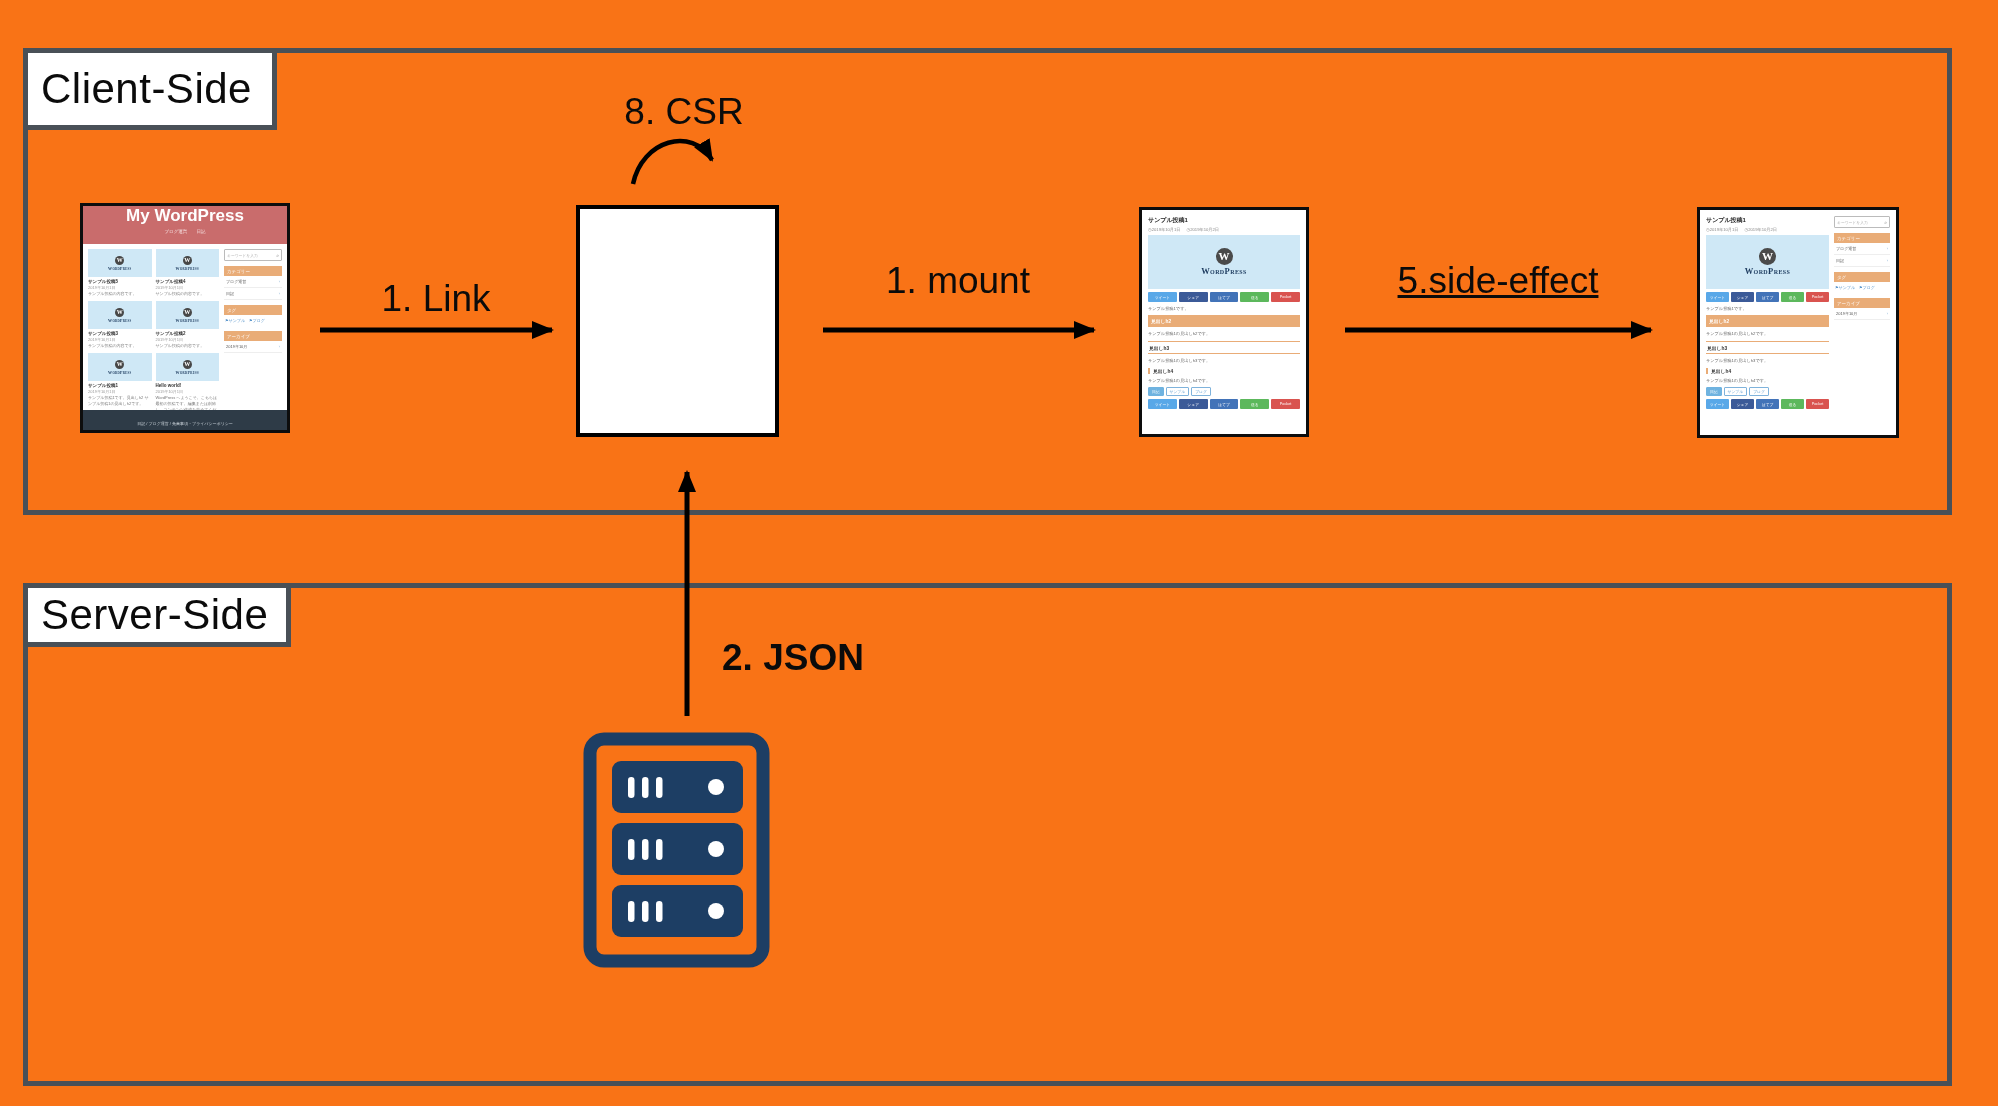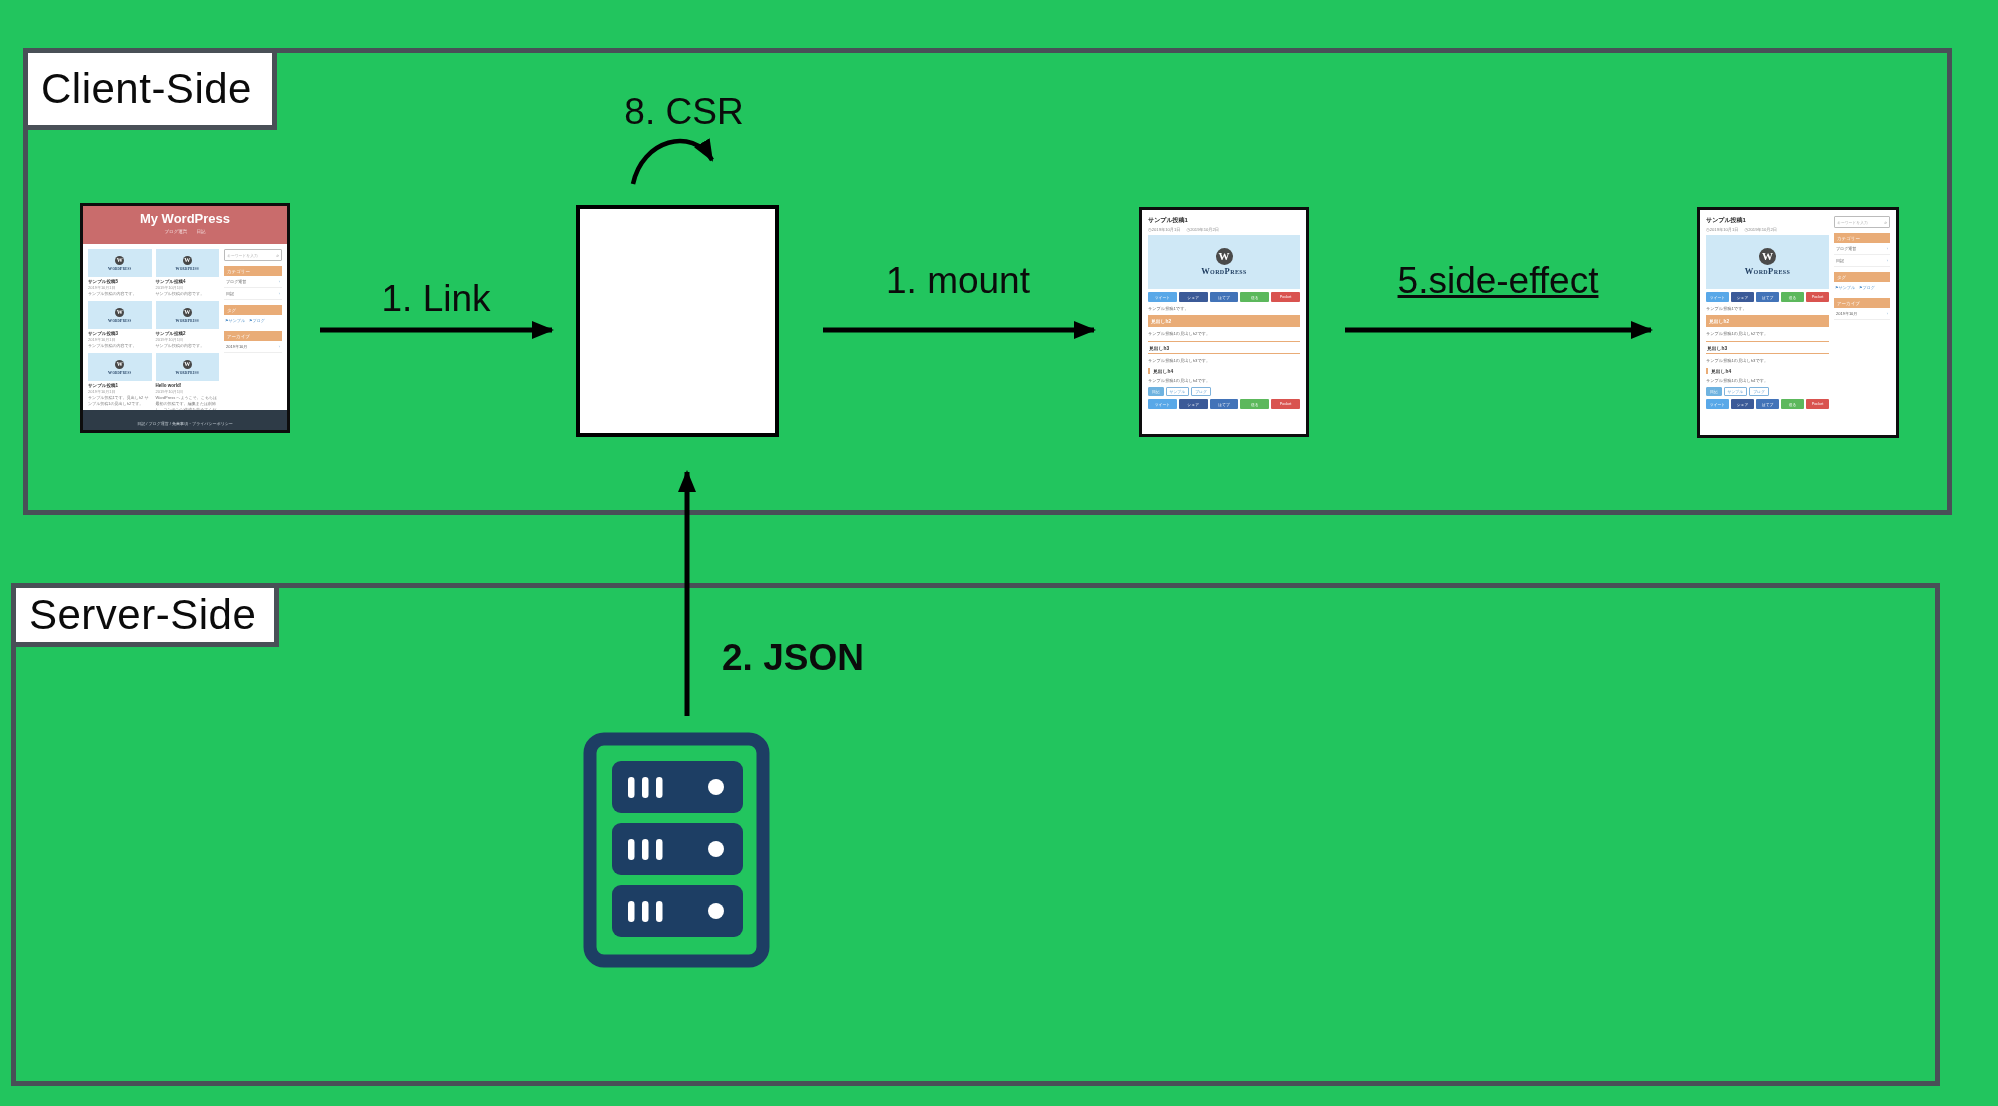--- a/index.html
+++ b/index.html
@@ -1,22 +1,22 @@
 <!DOCTYPE html>
 <html><head>
 <meta charset="utf-8">
 <style>
   html,body{margin:0;padding:0;background:#fff;}
-  .canvas{position:relative;width:1998px;height:1106px;background:#22c55e;overflow:hidden;
+  .canvas{position:relative;width:1998px;height:1106px;background:#f97316;overflow:hidden;
           font-family:"Liberation Sans","DejaVu Sans",sans-serif;color:#111;}
 
   
   .region{position:absolute;border:5px solid #495057;box-sizing:border-box;background:transparent;}
   .region-client{left:23px;top:48px;width:1929px;height:467px;}
-  .region-server{left:11px;top:583px;width:1929px;height:503px;}
+  .region-server{left:23px;top:583px;width:1929px;height:503px;}
   .region-label{position:absolute;left:-5px;top:-5px;background:#fff;border:5px solid #495057;
                 box-sizing:border-box;display:flex;align-items:center;padding:0 16px 0 13px;}
   .region-client .region-label{width:254px;height:82px;}
   .region-server .region-label{width:268px;height:64px;}
   .region-label span{font-size:42px;color:#0b0b0b;letter-spacing:0.5px;white-space:nowrap;}
 
   
   .step{position:absolute;transform:translate(-50%,-50%);font-size:37px;color:#0b0b0b;white-space:nowrap;}
 
   
@@ -25,21 +25,21 @@
   .arc{stroke-width:4.5px;}
 
   
   .shot{position:absolute;background:#fff;border:3px solid #0d0d0d;box-sizing:border-box;overflow:hidden;}
   .vbox{position:absolute;left:576px;top:205px;width:203px;height:232px;border:4px solid #000;
         box-sizing:border-box;background:#fff;}
 
   
   .t1{left:80px;top:203px;width:210px;height:230px;}
   .t1-head{background:#c96c6c;height:38px;text-align:center;}
-  .t1-title{color:#fff;font-weight:bold;font-size:13px;padding-top:5px;}
+  .t1-title{color:#fff;font-weight:bold;font-size:17px;}
   .t1-nav{margin-top:3px;font-size:4.5px;color:#f6e3e3;}
   .t1-nav span{margin:0 4px;}
   .t1-body{display:flex;gap:5px;padding:5px;height:164px;}
   .t1-main{flex:1;display:grid;grid-template-columns:1fr 1fr;gap:4px;align-content:start;}
   .card-img{height:28px;background:#cfe8f6;display:flex;flex-direction:column;align-items:center;justify-content:center;}
   .card-title{font-size:4.5px;font-weight:bold;color:#333;margin-top:2px;}
   .card-date{font-size:4px;color:#9a9a9a;margin-top:1px;}
   .card-exc{font-size:4px;color:#777;margin-top:1px;line-height:1.5;}
   .mini-sphere{width:9px;height:9px;border-radius:50%;background:#474747;color:#fff;text-align:center;
                line-height:9px;font-size:6px;font-family:"Liberation Serif","DejaVu Serif",serif;font-weight:bold;}

